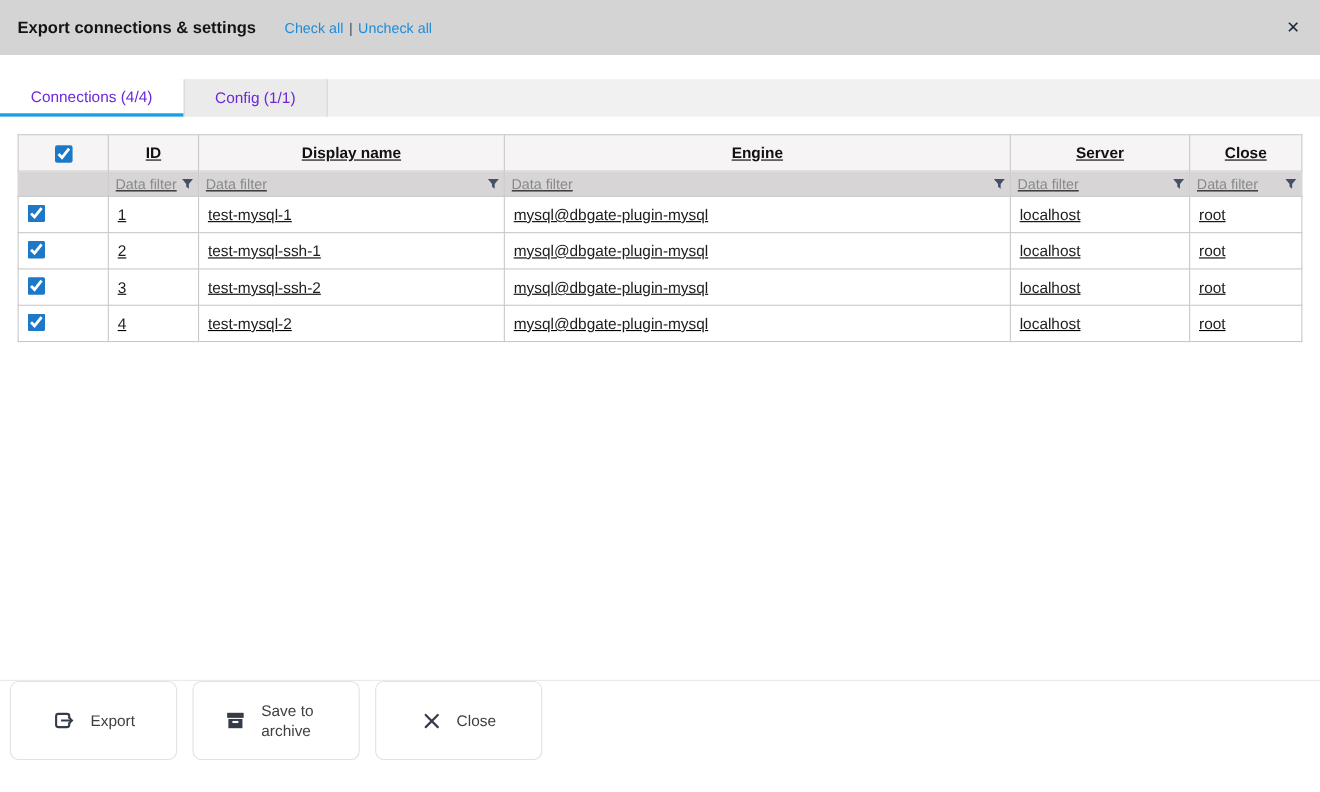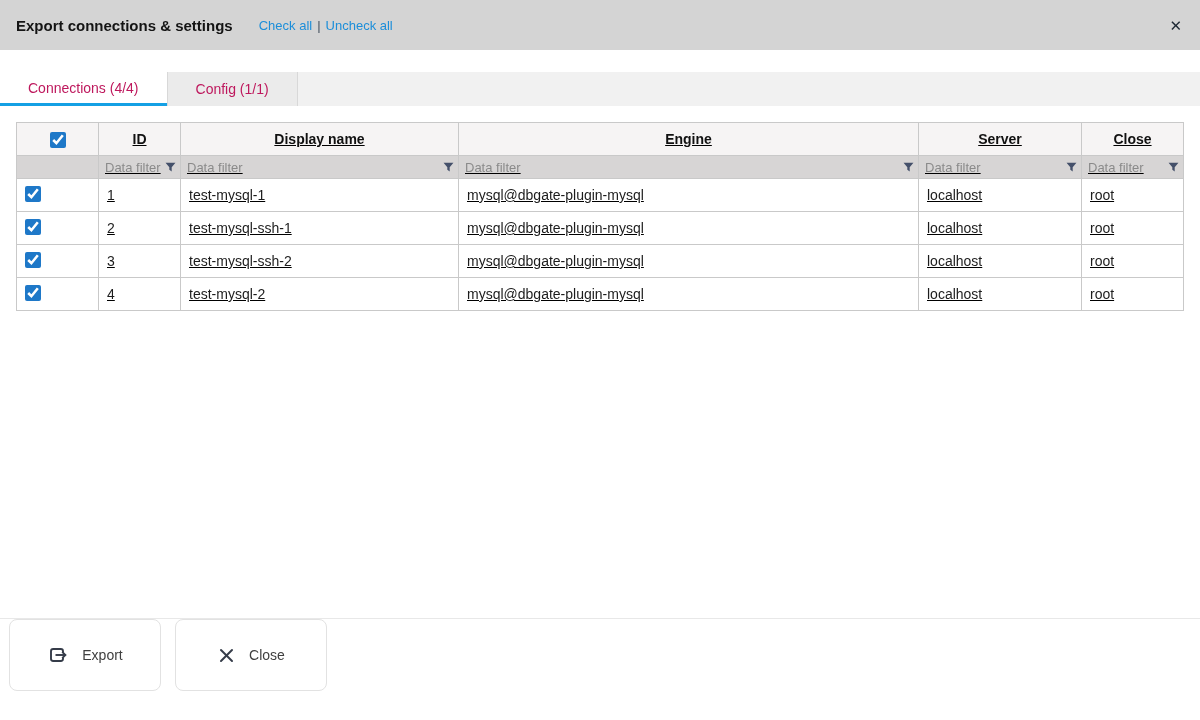--- a/index.html
+++ b/index.html
@@ -14,21 +14,21 @@
   .titlebar .title{font-size:15px;font-weight:700;color:#141414;}
   .titlebar .links{margin-left:26px;font-size:13px;display:flex;align-items:flex-start;gap:5px;}
   .titlebar .links a{color:var(--link-blue);text-decoration:none;cursor:pointer;}
   .titlebar .links .sep{color:#44505e;}
   .titlebar .spacer{flex:1;}
   .titlebar .close-x{font-size:15px;color:#1c2733;cursor:pointer;line-height:1;padding:2px;}
 
   .notify-strip{height:22px;background:#fff;}
 
   .tabbar{height:34px;background:#f1f1f1;display:flex;align-items:stretch;}
-  .tab{display:flex;align-items:center;padding:0 28px;font-size:14px;color:#be185d;cursor:pointer;}
+  .tab{display:flex;align-items:center;padding:0 28px;font-size:14px;color:#6d28d9;cursor:pointer;}
   .tab.active{background:#fff;border-bottom:3px solid var(--accent-blue);}
   .tab.inactive{background:#ebebeb;border-left:1px solid #d8d8d8;border-right:1px solid #d8d8d8;}
 
   .table-wrap{margin:16px 16px 0 16px;}
   table{border-collapse:collapse;table-layout:fixed;width:1167px;text-decoration:underline;}
   th,td{border:1px solid #c9c9c9;overflow:hidden;white-space:nowrap;}
   tr.header-row{height:33px;}
   tr.header-row th{background:#f6f4f4;font-size:14px;font-weight:700;color:#111;text-align:center;}
   tr.filter-row{height:23px;}
   tr.filter-row td{background:#d7d5d5;padding:0 4px 0 6px;}
@@ -177,19 +177,27 @@
 <div class="footer">
   <button class="btn">
     <svg width="22" height="22" viewBox="0 0 22 22" fill="none" stroke="#353c49" stroke-width="1.9">
       <path d="M16 8.5 V7.2 q0-2.2-2.2-2.2 H6.2 Q4 5 4 7.2 v7.6 q0 2.2 2.2 2.2 h7.6 q2.2 0 2.2-2.2 v-1.3"></path>
       <path d="M8.5 11 h9.5"></path>
       <path d="M15.2 7.9 L18.4 11 l-3.2 3.1"></path>
     </svg>
     <span class="btn-label">Export</span>
   </button>
   <button class="btn">
+    <svg width="22" height="22" viewBox="0 0 22 22">
+      <rect x="3.5" y="4" width="15" height="4.6" fill="#353c49"></rect>
+      <rect x="4.6" y="9.6" width="12.8" height="8.4" fill="#353c49"></rect>
+      <rect x="8.3" y="11.4" width="5.4" height="1.9" fill="#ffffff"></rect>
+    </svg>
+    <span class="btn-label wrap">Save to archive</span>
+  </button>
+  <button class="btn">
     <svg width="19" height="19" viewBox="0 0 19 19" stroke="#353c49" stroke-width="2" stroke-linecap="round">
       <path d="M4 4 L15 15"></path>
         <path d="M15 4 L4 15"></path>
     </svg>
     <span class="btn-label">Close</span>
   </button>
 </div>
 
 </body></html>

